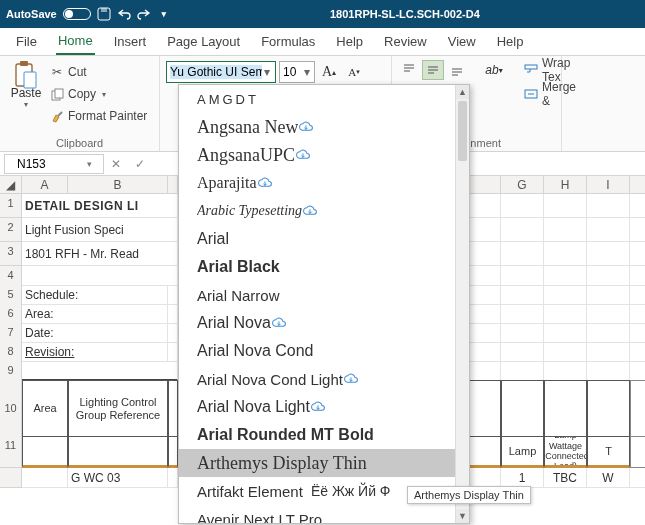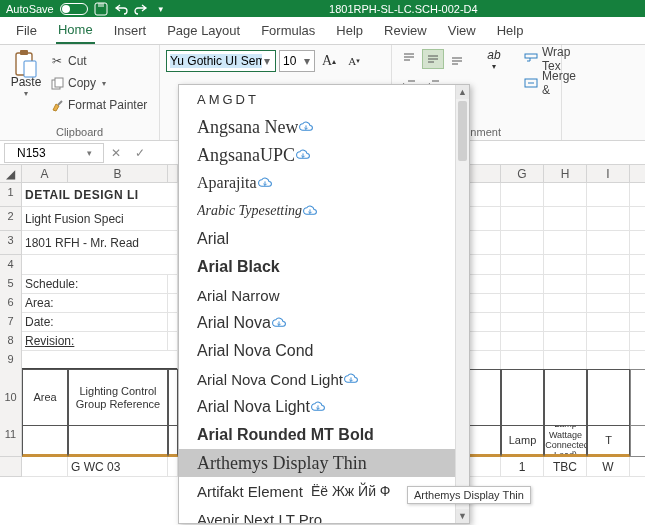--- a/index.html
+++ b/index.html
@@ -1,19 +1,19 @@
 <!DOCTYPE html>
 <html><head>
 <meta charset="utf-8">
 <style>
   * { box-sizing: border-box; margin: 0; padding: 0; font-family: "Segoe UI", Arial, sans-serif; }
   body { width: 645px; height: 525px; overflow: hidden; background: #fff; font-size: 12px; color: #333; position: relative; }
 
   
-  .titlebar { height: 17px; background: #15803d; display: flex; align-items: center; padding: 0 6px; color: #fff; font-size: 11px; }
+  .titlebar { height: 28px; background: #0c4a6e; display: flex; align-items: center; padding: 0 6px; color: #fff; font-size: 11px; font-weight: bold; }
   .titlebar .left { display: flex; align-items: center; gap: 6px; }
   .toggle { width: 28px; height: 12px; border: 1px solid #fff; border-radius: 7px; position: relative; display:inline-block; }
   .toggle::after { content:""; position:absolute; width:8px; height:8px; border-radius:50%; background:#fff; top:1px; left:1px; }
   .titlebar .qat-icon { width:14px;height:14px; display:inline-flex;align-items:center;justify-content:center; }
   .titlebar .center { flex:1; text-align:center; font-size:11px; }
 
   
   .tabs { height: 28px; border-bottom: 1px solid #d4d4d4; display:flex; align-items:flex-end; padding-left:14px; gap:17px; font-size:13px; color:#444; }
   .tab { height:28px; display:flex; align-items:center; padding:0 2px; cursor:pointer; }
   .tab.active { color:#217346; border-bottom:2px solid #217346; }
@@ -226,21 +226,21 @@
               <svg width="14" height="14">
                 <path d="M1 7 L4 5 L4 9 Z" fill="#555"></path>
                 <line x1="6" y1="3" x2="13" y2="3" stroke="#555"></line>
                 <line x1="6" y1="7" x2="13" y2="7" stroke="#555"></line>
                 <line x1="6" y1="11" x2="13" y2="11" stroke="#555"></line>
               </svg>
             </div>
         </div>
       </div>
       <div style="display:flex;flex-direction:column;gap:4px;margin-left:6px;">
-        <div class="btn-sm" style="width:32px;flex-direction:column;">
+        <div class="btn-sm" style="width:32px;">
             <span style="font-style:italic;">ab</span>
             <span style="font-size:8px;">▾</span>
           </div>
       </div>
       <div style="display:flex;flex-direction:column;gap:4px;margin-left:10px;">
         <div class="clip-item">
           <span class="mini-icon">
               <svg width="14" height="14">
                 <rect x="1" y="2" width="12" height="4" fill="none" stroke="#2f7fc1"></rect>
                 <path d="M6 6 v3 h-3" fill="none" stroke="#2f7fc1"></path>

